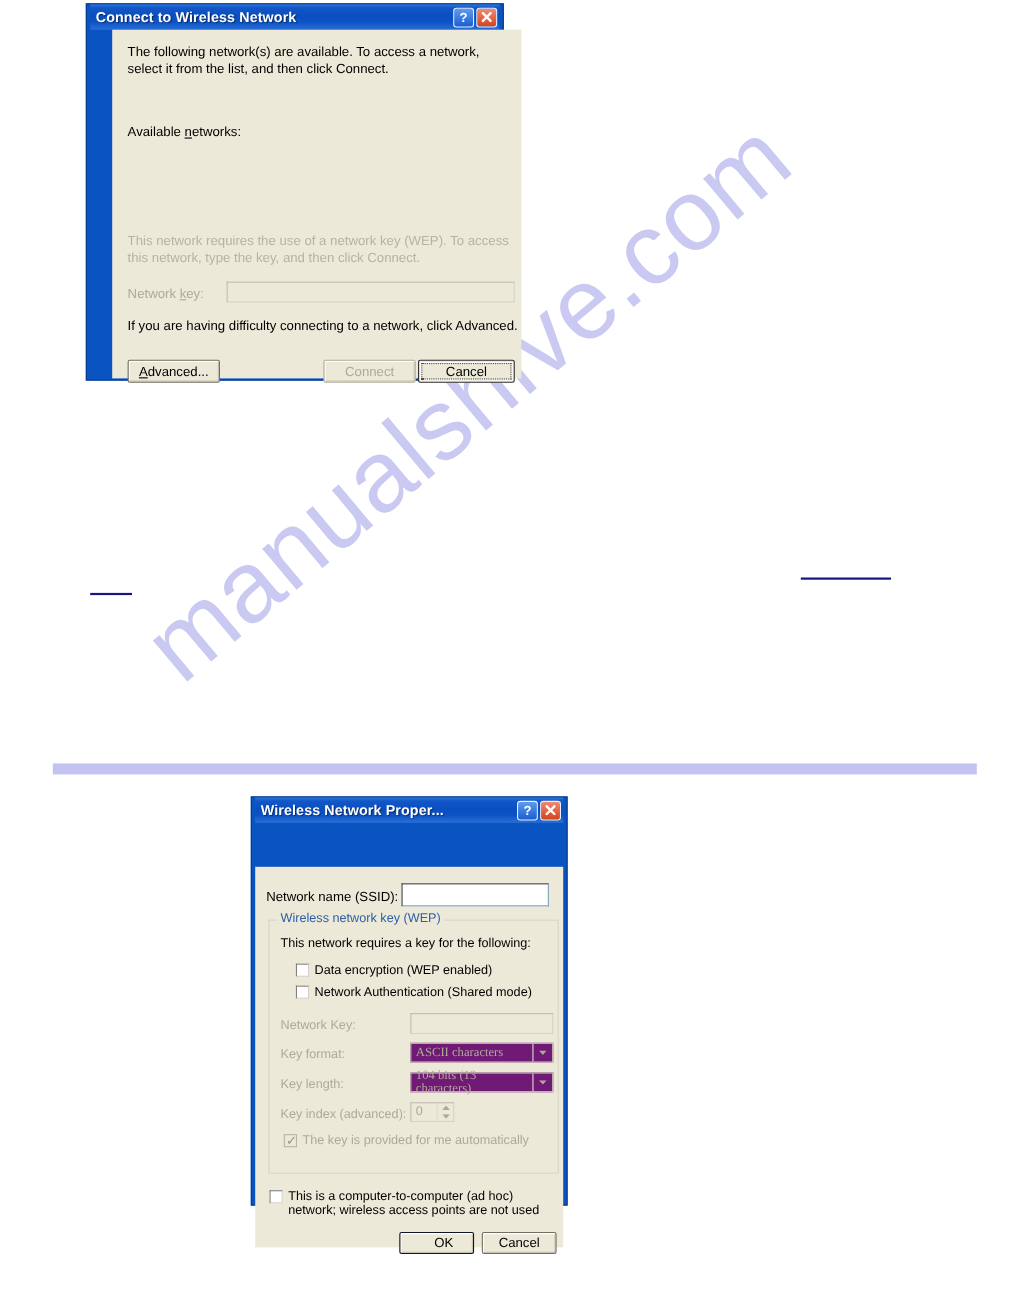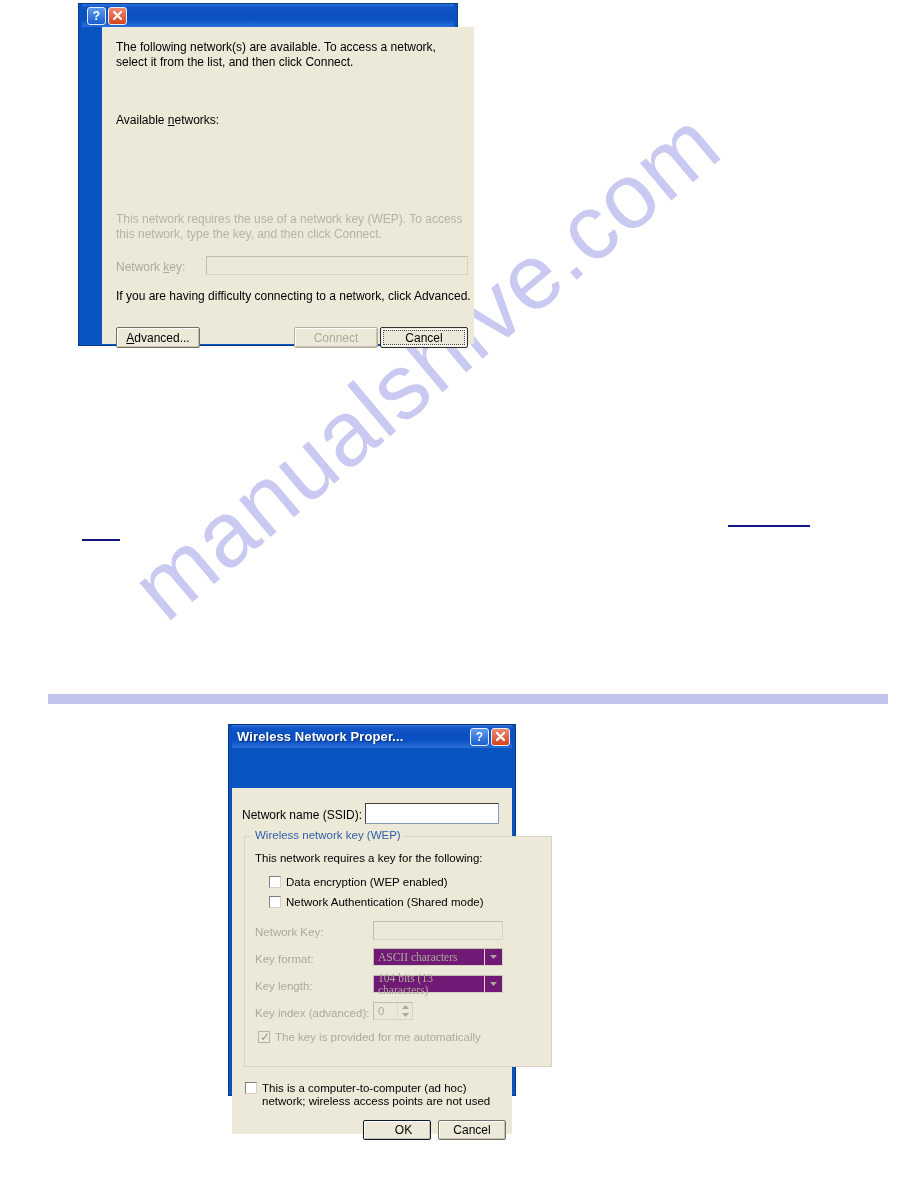--- a/index.html
+++ b/index.html
@@ -258,21 +258,21 @@
   #dlg-connect .btn-connect  { position: absolute; left: 192px; top: 300px; width: 84px; height: 21px; }
   #dlg-connect .btn-cancel   { position: absolute; left: 278px; top: 300px; width: 88px; height: 21px; }
 
   
   #dlg-props { left: 228px; top: 724px; width: 288px; height: 372px; }
   #dlg-props .xp-client { position: relative; width: 100%; height: 346px; margin-top: 40px; }
 
   #dlg-props .ssid-label { position: absolute; left: 10px; top: 20px; }
   #dlg-props .ssid-field { position: absolute; left: 133px; top: 15px; width: 134px; height: 21px; }
 
-  #dlg-props .wep-group { position: absolute; left: 12px; top: 48px; width: 308px; height: 231px; }
+  #dlg-props .wep-group { position: absolute; left: 12px; top: 48px; width: 264px; height: 231px; }
   #dlg-props .req-note { position: absolute; left: 10px; top: 15px; font-size: 11.5px; color: #000; }
   #dlg-props .cb-dataenc { position: absolute; left: 24px; top: 39px; }
   #dlg-props .cb-netauth { position: absolute; left: 24px; top: 59px; }
   #dlg-props .cb-dataenc .lbl, #dlg-props .cb-netauth .lbl { font-size: 11.5px; }
 
   #dlg-props .row-label { position: absolute; left: 10px; font-size: 11.5px; color: #adaa99; }
   #dlg-props .r-key    { top: 89px; }
   #dlg-props .r-fmt    { top: 116px; }
   #dlg-props .r-len    { top: 143px; }
   #dlg-props .r-idx    { top: 170px; }
@@ -295,20 +295,21 @@
 
 <div id="page-root">
 
   <div class="watermark">manualshive.com</div>
   <div class="hrule-band"></div>
   <div class="link-rule left"></div>
   <div class="link-rule right"></div>
 
   <div class="xp-window" id="dlg-connect">
     <div class="xp-titlebar">
+      <div class="xp-title">Connect to Wireless Network</div>
       <div class="caption-btns">
         <div class="cap-btn cap-help">?</div>
         <div class="cap-btn cap-close">
           <svg width="11" height="11" viewBox="0 0 11 11" aria-hidden="true">
             <path d="M2 2 L9 9 M9 2 L2 9" stroke="#ffffff" stroke-width="2.2" stroke-linecap="round" fill="none"></path>
           </svg>
         </div>
       </div>
     </div>
 

